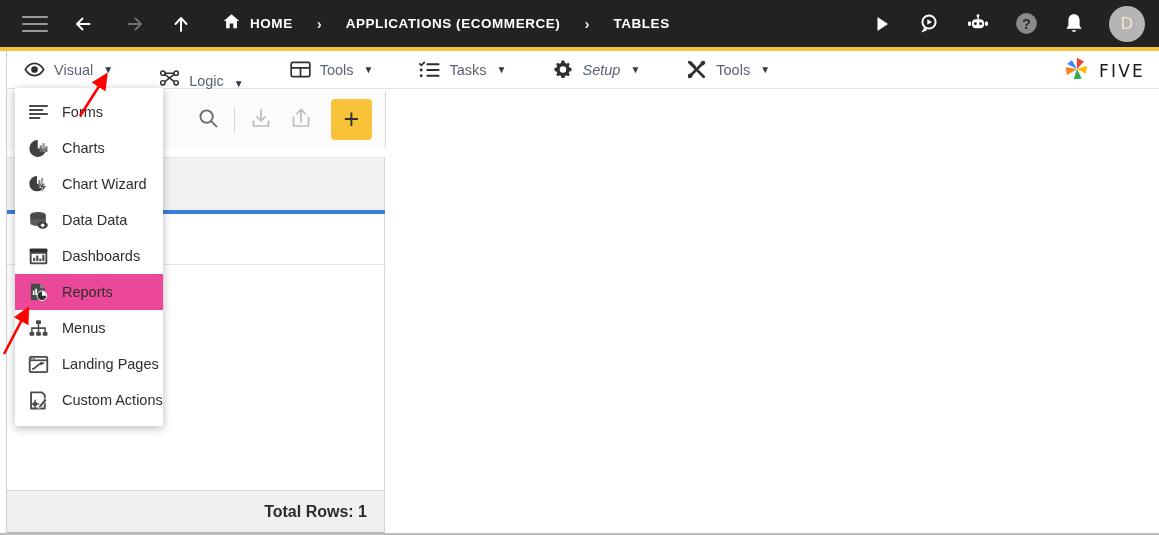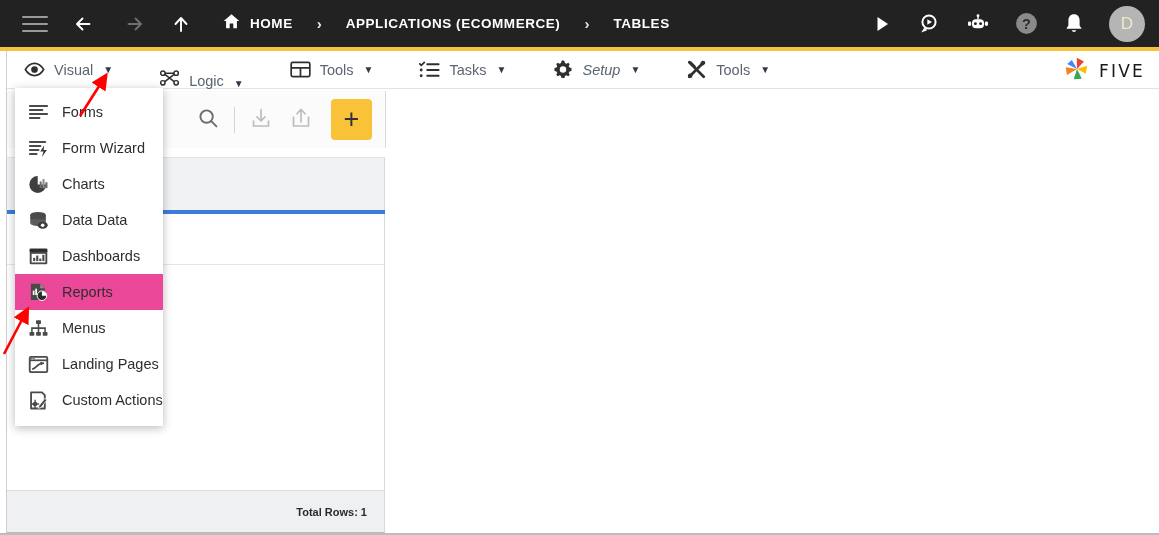--- a/index.html
+++ b/index.html
@@ -140,21 +140,21 @@
     position: absolute; left: 7px; top: 490px;
     width: 378px; height: 43px;
     background: #eef0f1;
     border-top: 1px solid #dcdcdc;
     border-right: 1px solid #d9d9d9;
     border-bottom: 1px solid #b9b9b9;
     display: flex; align-items: center; justify-content: flex-end;
     padding-right: 17px;
   }
   .total-rows {
-    font-size: 11px; color: #2b2b2b; font-weight: bold;
+    font-size: 16px; color: #2b2b2b; font-weight: bold;
   }
 
   
   .win-border-left {
     position: absolute; left: 0; top: 51px; width: 7px; height: 484px;
     background: #ffffff; border-right: 1px solid #cfcfcf;
   }
   .win-border-bottom {
     position: absolute; left: 0; top: 533px; width: 1159px; height: 2px;
     background: #bdbdbd;
@@ -418,42 +418,44 @@
 
     <div class="dd-item">
       <span class="dd-ico">
         <svg width="21" height="21" viewBox="0 0 22 22">
           <path d="M2 4.2 H20 M2 8.4 H15 M2 12.6 H20 M2 16.8 H12" stroke="#4a4a4a" stroke-width="2.1" stroke-linecap="round"></path>
         </svg>
       </span>
       <span class="dd-label">Forms</span>
     </div>
 
-    <div class="dd-item">
-      <span class="dd-ico">
-        <svg width="21" height="21" viewBox="0 0 22 22">
-          <path d="M2 4.2 H18 M2 8.4 H13 M2 12.6 H11 M2 16.8 H9" stroke="#4a4a4a" stroke-width="2.1" stroke-linecap="round"></path>
-          <path d="M17 7.5 L12.8 14.2 H16.2 L14.6 20 L19.8 12.6 H16.4 Z" fill="#3a3a3a"></path>
-        </svg>
-      </span>
-      <span class="dd-label">Form Wizard</span>
-    </div>
 
     <div class="dd-item">
       <span class="dd-ico">
         <svg width="21" height="21" viewBox="0 0 22 22">
           <path d="M10.2 11 V2.2 A8.8 8.8 0 0 0 10.2 19.8 A8.8 8.8 0 0 0 19 11 Z" fill="#3f3f3f"></path>
           <rect x="12.2" y="7.8" width="2.2" height="7" fill="#6e6e6e"></rect>
           <rect x="15.2" y="5.4" width="2.2" height="9.4" fill="#8d8d8d"></rect>
           <rect x="18.2" y="8.6" width="2.2" height="6.2" fill="#6e6e6e"></rect>
         </svg>
       </span>
       <span class="dd-label">Charts</span>
     </div>
 
+    <div class="dd-item">
+      <span class="dd-ico">
+        <svg width="21" height="21" viewBox="0 0 22 22">
+          <path d="M9.4 10.2 V2.2 A8 8 0 0 0 9.4 18.2 A8 8 0 0 0 17.4 10.2 Z" fill="#3f3f3f"></path>
+          <rect x="11" y="6.4" width="2" height="6.4" fill="#7a7a7a"></rect>
+          <rect x="13.8" y="4.2" width="2" height="8.6" fill="#959595"></rect>
+          <path d="M16.2 7.4 L12.2 14.2 H15.4 L13.8 20 L19.4 12.4 H16 Z" fill="#3a3a3a" stroke="#ffffff" stroke-width="0.7"></path>
+        </svg>
+      </span>
+      <span class="dd-label">Chart Wizard</span>
+    </div>
 
     <div class="dd-item">
       <span class="dd-ico">
         <svg width="21" height="21" viewBox="0 0 22 22">
           <ellipse cx="10.5" cy="5.2" rx="8.2" ry="3.1" fill="#4a4a4a"></ellipse>
           <path d="M2.3 5.2 V9.4 C2.3 11.1 6 12.5 10.5 12.5 C15 12.5 18.7 11.1 18.7 9.4 V5.2" fill="#4a4a4a"></path>
           <path d="M2.3 9.8 V13.6 C2.3 15.3 6 16.7 10.5 16.7 C15 16.7 18.7 15.3 18.7 13.6 V9.8" fill="#5c5c5c"></path>
           <ellipse cx="15.4" cy="16" rx="5.2" ry="3.6" fill="#3b3b3b"></ellipse>
           <circle cx="15.4" cy="16" r="1.9" fill="#ffffff"></circle>
         </svg>

